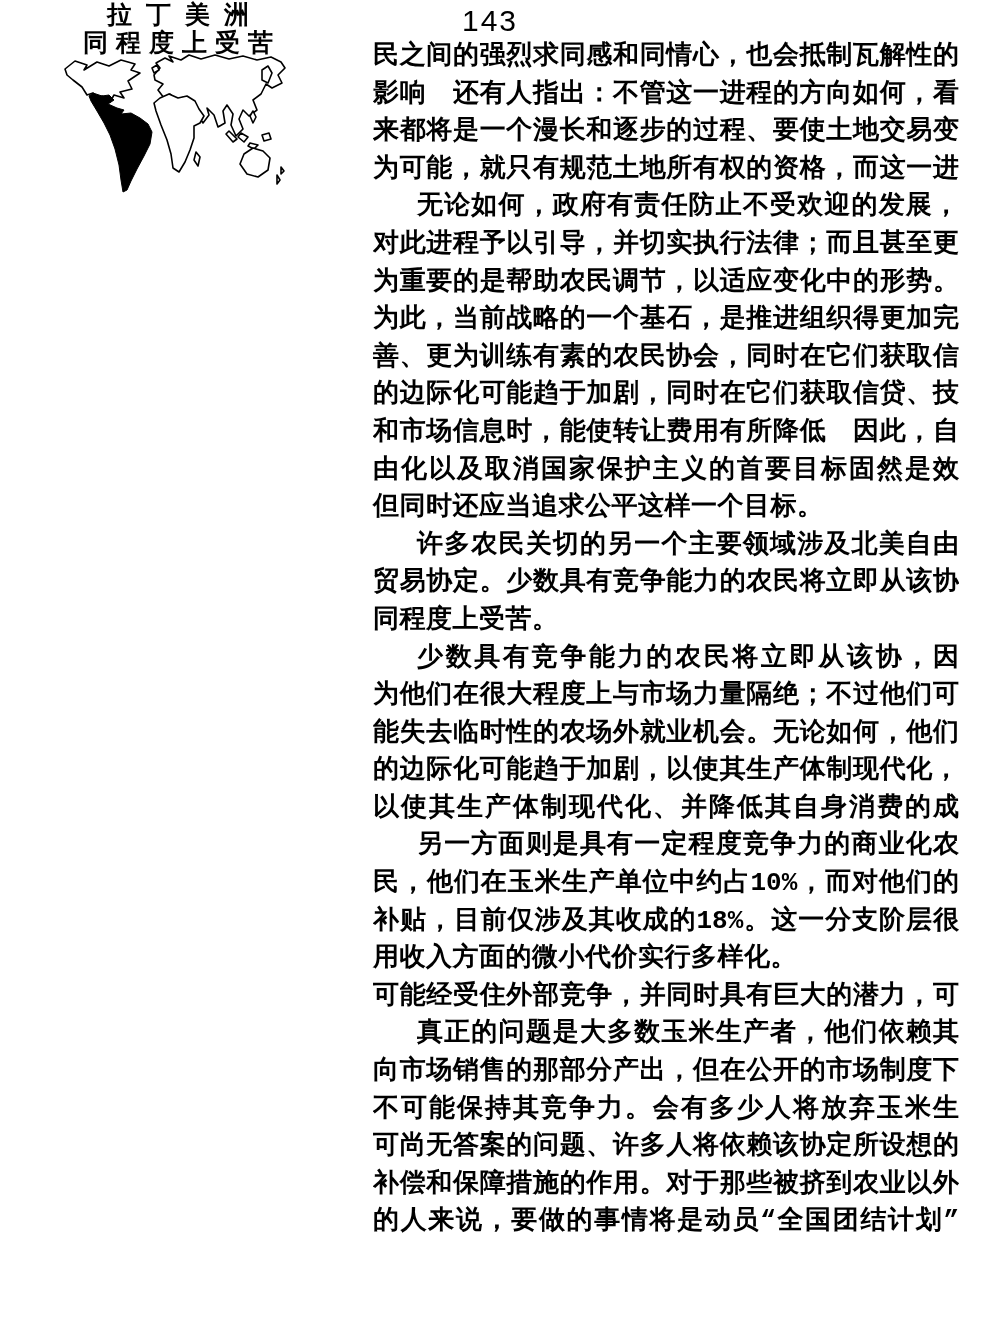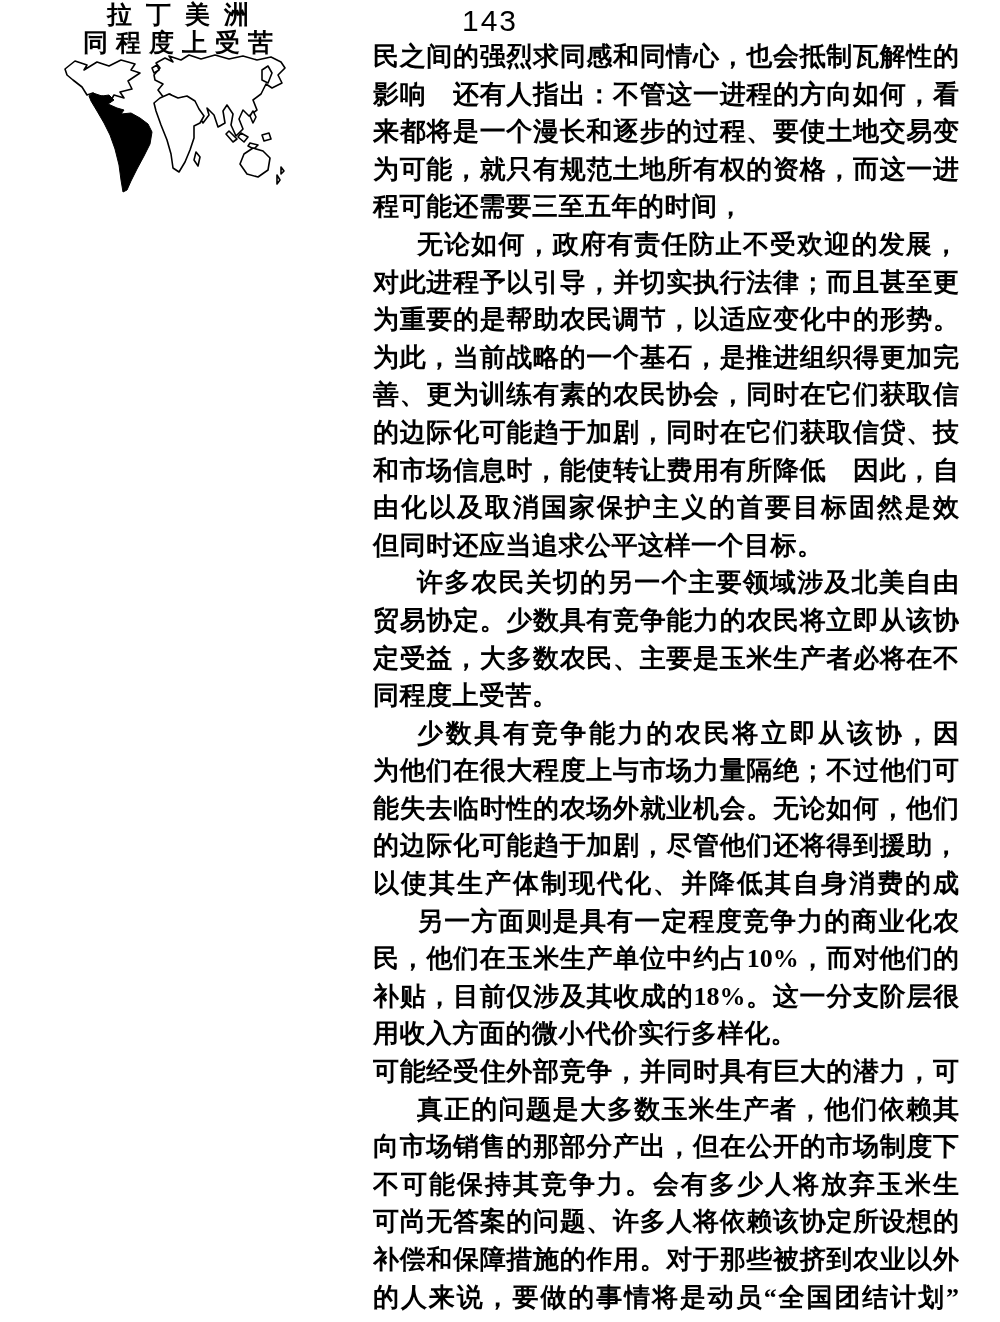--- a/index.html
+++ b/index.html
@@ -64,21 +64,21 @@
   }
   
   .body-text {
     position: absolute;
     left: 352px;
     top: 38px;
     width: 586px;
     font-size: 26px;
     font-weight: bold;
     line-height: 37.6px;
-    font-family: Liberation Serif, serif;
+    font-family: Liberation Mono, monospace;
     color: #000000;
   }
   .line {
     height: 37.6px;
     letter-spacing: 0.5px;
     white-space: nowrap;
   }
   .line.fill {
     white-space: normal;
     text-align: justify;
@@ -136,38 +136,36 @@
     </svg>
   </div>
 
   <div class="page-number">143</div>
 
   <div class="body-text">
       <div class="line fill">民之间的强烈求同感和同情心，也会抵制瓦解性的</div>
       <div class="line fill">影响　还有人指出：不管这一进程的方向如何，看</div>
       <div class="line fill">来都将是一个漫长和逐步的过程、要使土地交易变</div>
       <div class="line fill">为可能，就只有规范土地所有权的资格，而这一进</div>
-      <div class="line">程可能还需要三至五年的时间，</div>
       <div class="line indent fill">无论如何，政府有责任防止不受欢迎的发展，</div>
       <div class="line fill">对此进程予以引导，并切实执行法律；而且甚至更</div>
       <div class="line fill">为重要的是帮助农民调节，以适应变化中的形势。</div>
       <div class="line fill">为此，当前战略的一个基石，是推进组织得更加完</div>
       <div class="line fill">善、更为训练有素的农民协会，同时在它们获取信贷</div>
       <div class="line fill">的边际化可能趋于加剧，同时在它们获取信贷、技术</div>
       <div class="line fill">和市场信息时，能使转让费用有所降低　因此，自</div>
       <div class="line fill">由化以及取消国家保护主义的首要目标固然是效率，</div>
       <div class="line">但同时还应当追求公平这样一个目标。</div>
       <div class="line indent fill">许多农民关切的另一个主要领域涉及北美自由</div>
       <div class="line fill">贸易协定。少数具有竞争能力的农民将立即从该协</div>
-      <div class="line fill">定受益，大多数农民、主要是玉米生产者必将在不</div>
       <div class="line">同程度上受苦。</div>
       <div class="line indent fill">少数具有竞争能力的农民将立即从该协，因</div>
       <div class="line fill">为他们在很大程度上与市场力量隔绝；不过他们可</div>
       <div class="line fill">能失去临时性的农场外就业机会。无论如何，他们</div>
-      <div class="line fill">的边际化可能趋于加剧，尽管他们还将得到援助，</div>
+      <div class="line fill">的边际化可能趋于加剧，以使其生产体制现代化，</div>
       <div class="line fill">以使其生产体制现代化、并降低其自身消费的成本、</div>
       <div class="line indent fill">另一方面则是具有一定程度竞争力的商业化农</div>
       <div class="line fill">民，他们在玉米生产单位中约占10%，而对他们的</div>
       <div class="line fill">补贴，目前仅涉及其收成的18%。这一分支阶层很</div>
       <div class="line">用收入方面的微小代价实行多样化。</div>
       <div class="line fill">可能经受住外部竞争，并同时具有巨大的潜力，可</div>
       <div class="line indent fill">真正的问题是大多数玉米生产者，他们依赖其</div>
       <div class="line fill">向市场销售的那部分产出，但在公开的市场制度下</div>
       <div class="line fill">不可能保持其竞争力。会有多少人将放弃玉米生产，</div>
       <div class="line fill">可尚无答案的问题、许多人将依赖该协定所设想的</div>

